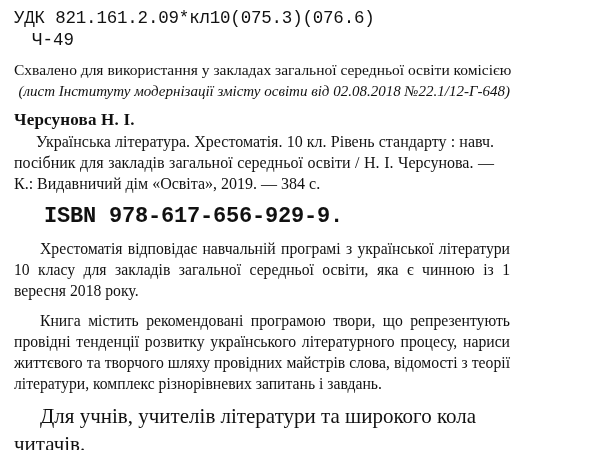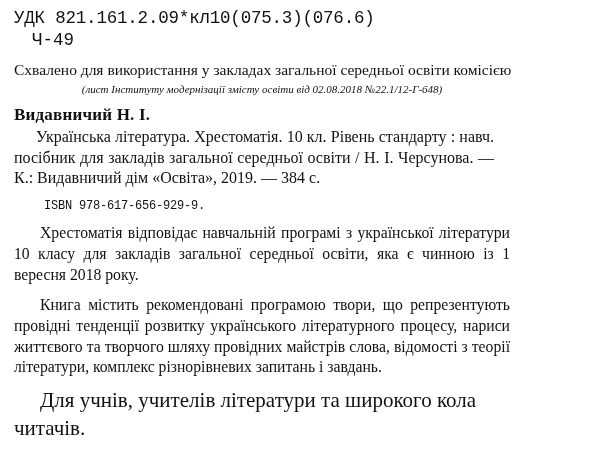--- a/index.html
+++ b/index.html
@@ -36,45 +36,46 @@
   .approval {
     font-size: 15.5px;
     text-align: right;
     line-height: 1.32;
     margin: 0 0 2px 0;
   }
   .approval div {
     white-space: nowrap;
   }
   .letter {
-    font-size: 11px;
+    font-size: 15px;
     font-style: italic;
-    text-align: center;
+    text-align: right;
     line-height: 1.3;
     margin: 1px 0 8px 0;
     white-space: nowrap;
   }
   .author {
     font-size: 17px;
     font-weight: bold;
     margin: 0 0 2px 0;
     letter-spacing: 0.2px;
   }
   .biblio {
     font-size: 16px;
     line-height: 1.3;
     text-align: justify;
     margin: 0 16px 10px 0;
     text-indent: 22px;
   }
   .isbn {
     font-family: "Liberation Mono", monospace;
-    font-size: 12px;
+    font-size: 22px;
     margin: 8px 0 10px 30px;
     letter-spacing: -0.2px;
+    font-weight: bold;
   }
   .para {
     font-size: 15.7px;
     line-height: 1.33;
     text-align: justify;
     text-indent: 26px;
     margin: 0 0 9px 0;
   }
   .para-last {
     font-size: 21px;
@@ -90,21 +91,21 @@
 
   <div class="udk">УДК  821.161.2.09*кл10(075.3)(076.6)</div>
   <div class="udk-line2">Ч-49</div>
 
   <div class="approval">
     <div>Схвалено для використання у закладах загальної середньої освіти комісією</div>
   </div>
 
   <div class="letter">(лист Інституту модернізації змісту освіти від 02.08.2018 №22.1/12-Г-648)</div>
 
-  <div class="author">Видавничий Н. І.</div>
+  <div class="author">Черсунова Н. І.</div>
 
   <div class="biblio">Українська література. Хрестоматія. 10 кл. Рівень стандарту : навч. посібник для закладів загальної середньої освіти / Н. І. Черсунова. — К.: Видавничий дім «Освіта», 2019. — 384 с.</div>
 
   <div class="isbn">ISBN 978-617-656-929-9.</div>
 
   <div class="para">Хрестоматія відповідає навчальній програмі з української літератури 10 класу для закладів загальної середньої освіти, яка є чинною із 1 вересня 2018 року.</div>
   <div class="para">Книга містить рекомендовані програмою твори, що репрезентують провідні тенденції розвитку українського літературного процесу, нариси життєвого та творчого шляху провідних майстрів слова, відомості з теорії літератури, комплекс різнорівневих запитань і завдань.</div>
   <div class="para-last">Для учнів, учителів літератури та широкого кола читачів.</div>
 
 </div>

